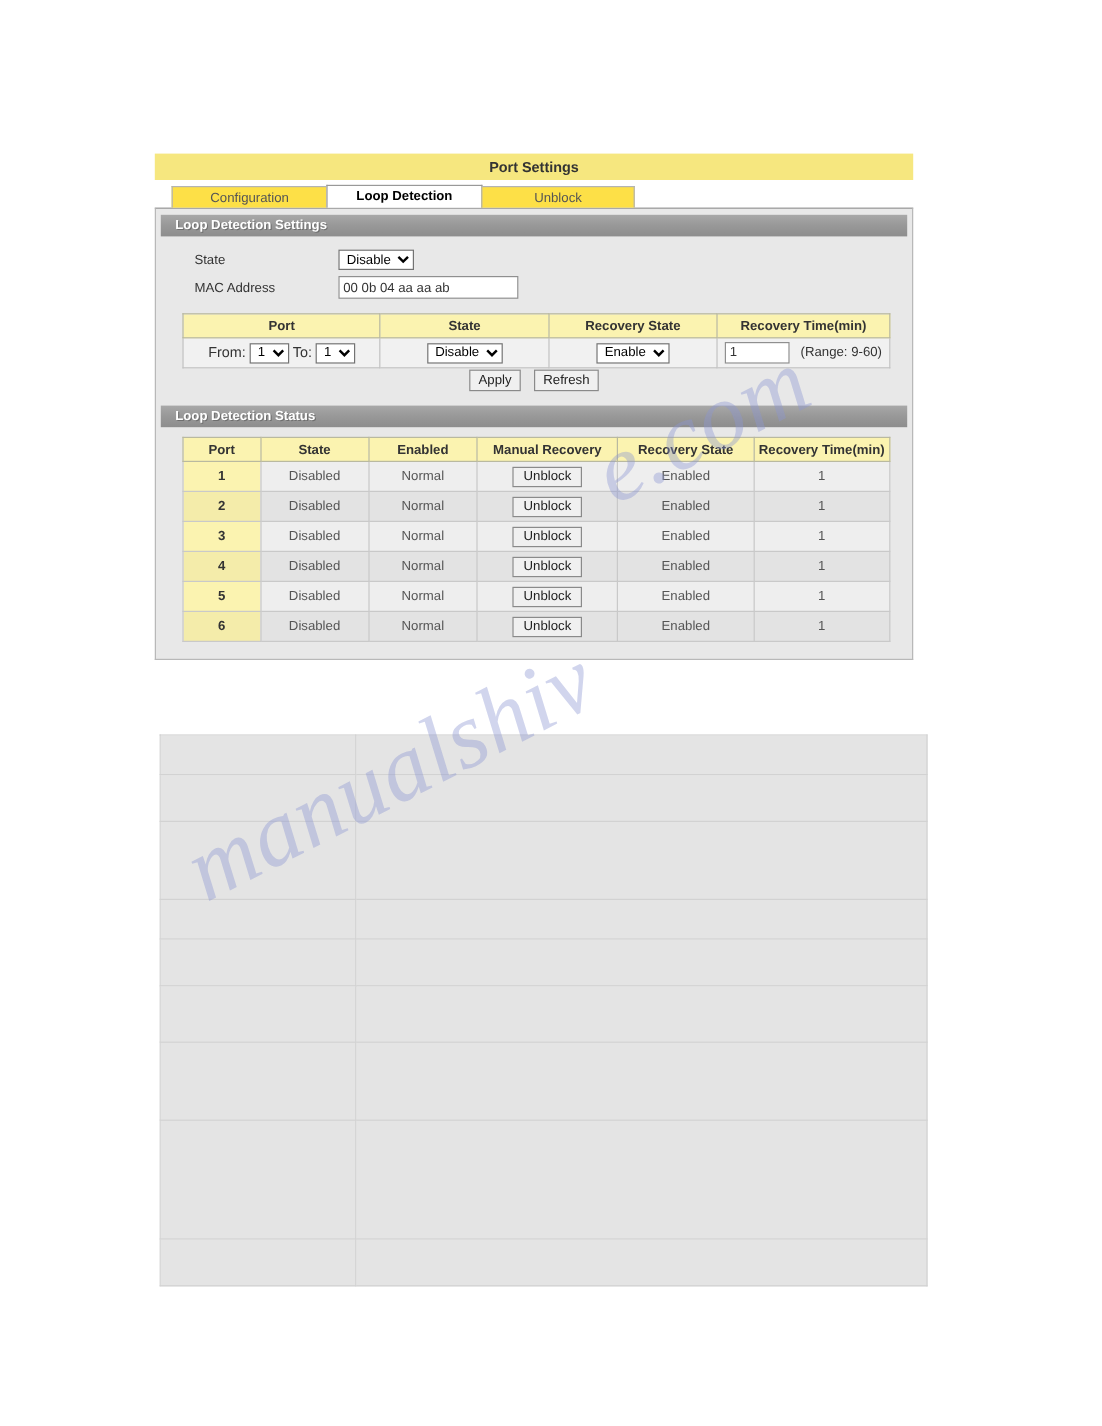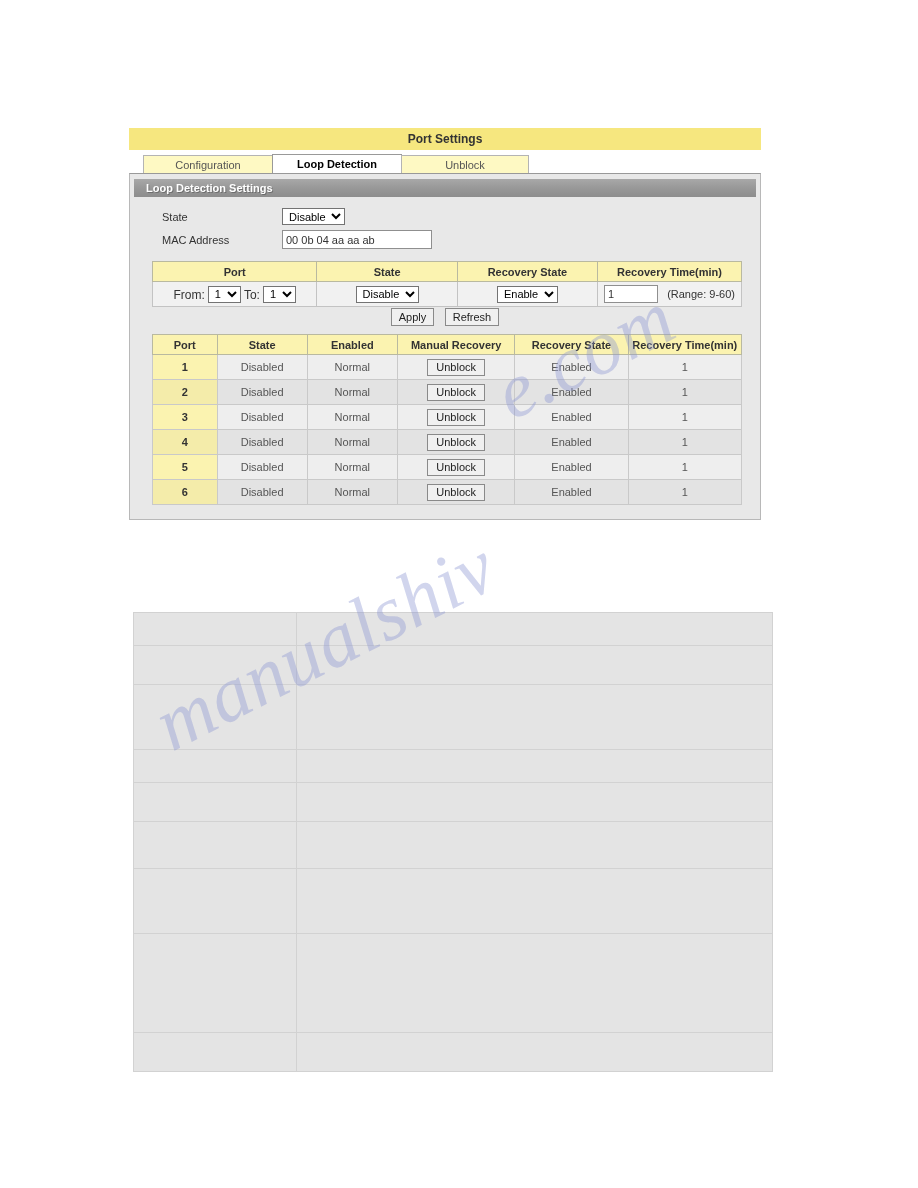--- a/index.html
+++ b/index.html
@@ -72,21 +72,21 @@
     text-align: center;
     color: #555555;
     border: 1px solid #b4b4b4;
     border-bottom: none;
     box-sizing: border-box;
     vertical-align: bottom;
     margin-right: -1px;
   }
   .tab.inactive {
     width: 130px;
-    background: #fef9c3;
+    background: #fde047;
   }
   .tab.active {
     width: 130px;
     height: 19px;
     line-height: 19px;
     background: #ffffff;
     color: #000000;
     font-weight: bold;
     border-color: #999999;
   }
@@ -379,20 +379,21 @@
           </td>
         </tr>
       </tbody>
     </table>
 
     <div class="btn-row">
       <button class="std">Apply</button>
       <button class="std">Refresh</button>
     </div>
 
+    <div class="section-header" style="margin-top:12px">Loop Detection Status</div>
 
     <table class="status-table">
       <thead>
         <tr>
           <th style="width:64px">Port</th>
           <th style="width:90px">State</th>
           <th style="width:90px">Enabled</th>
           <th style="width:118px">Manual Recovery</th>
           <th style="width:114px">Recovery State</th>
           <th style="width:114px">Recovery Time(min)</th>

